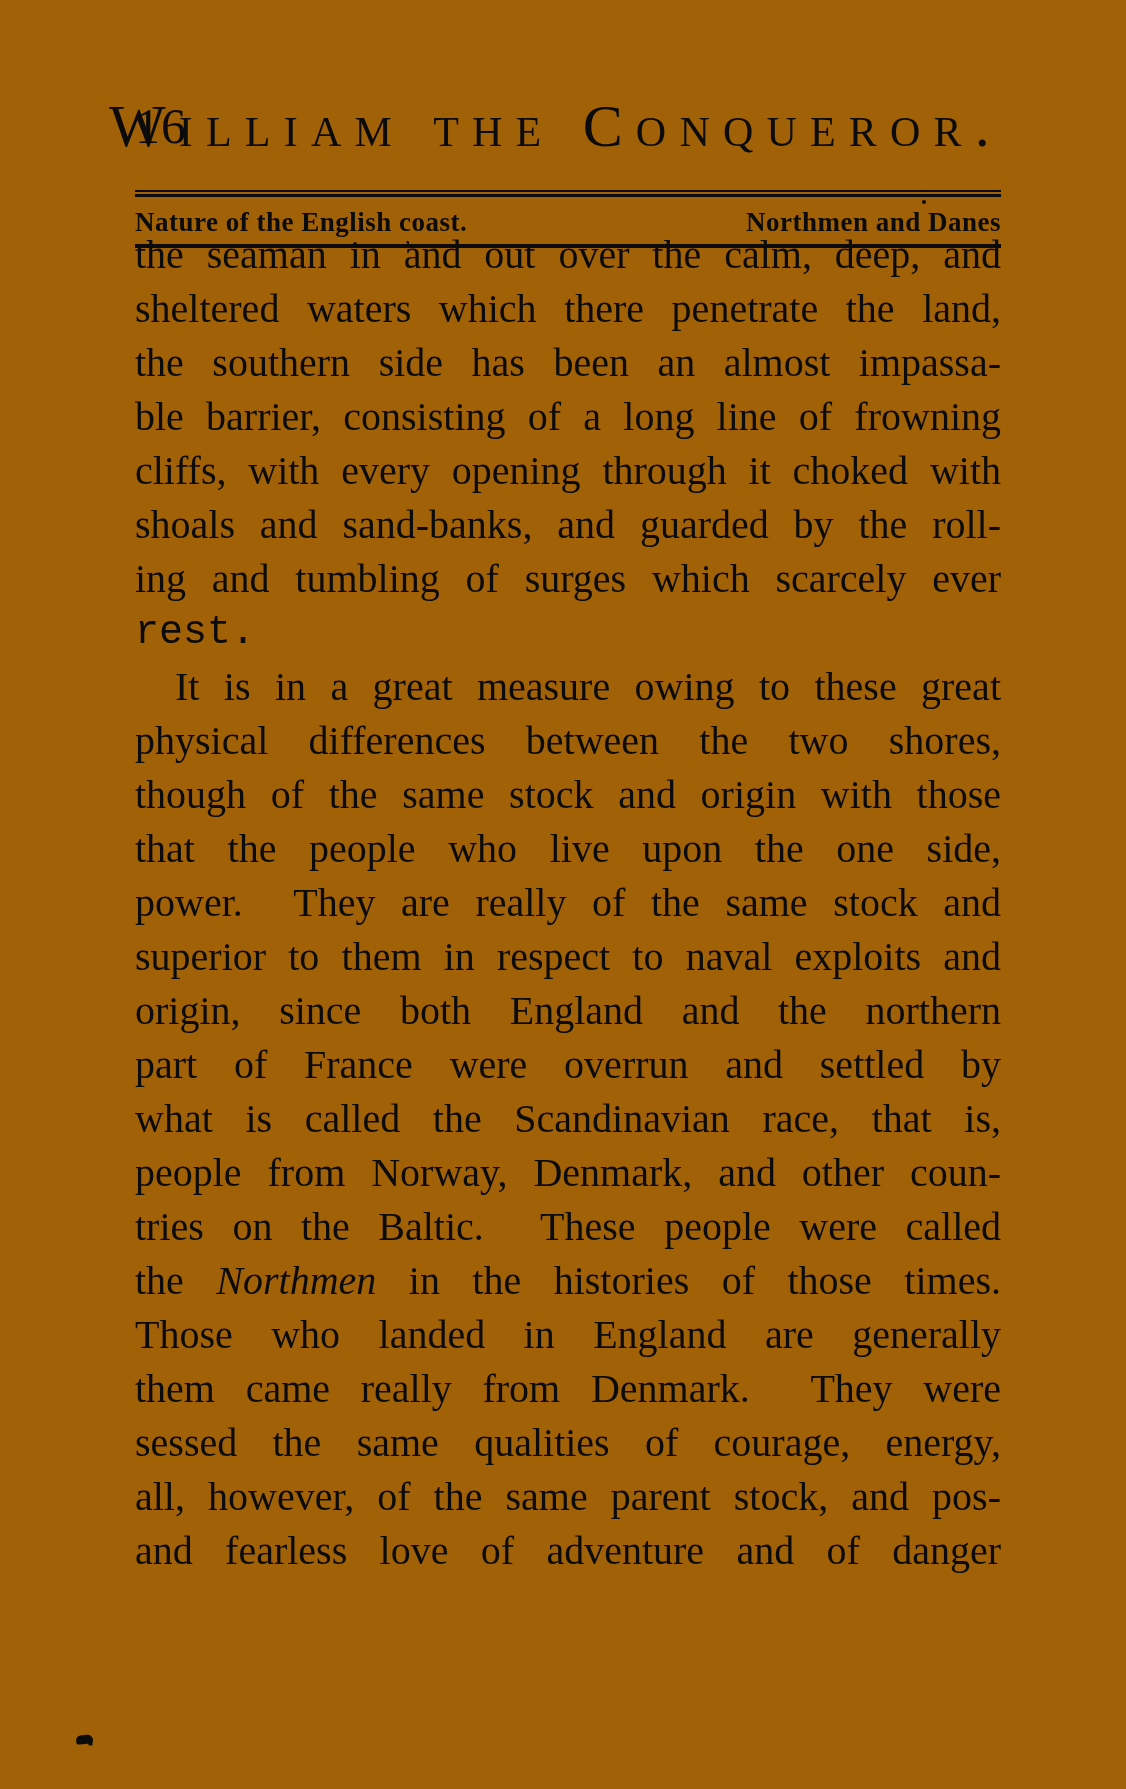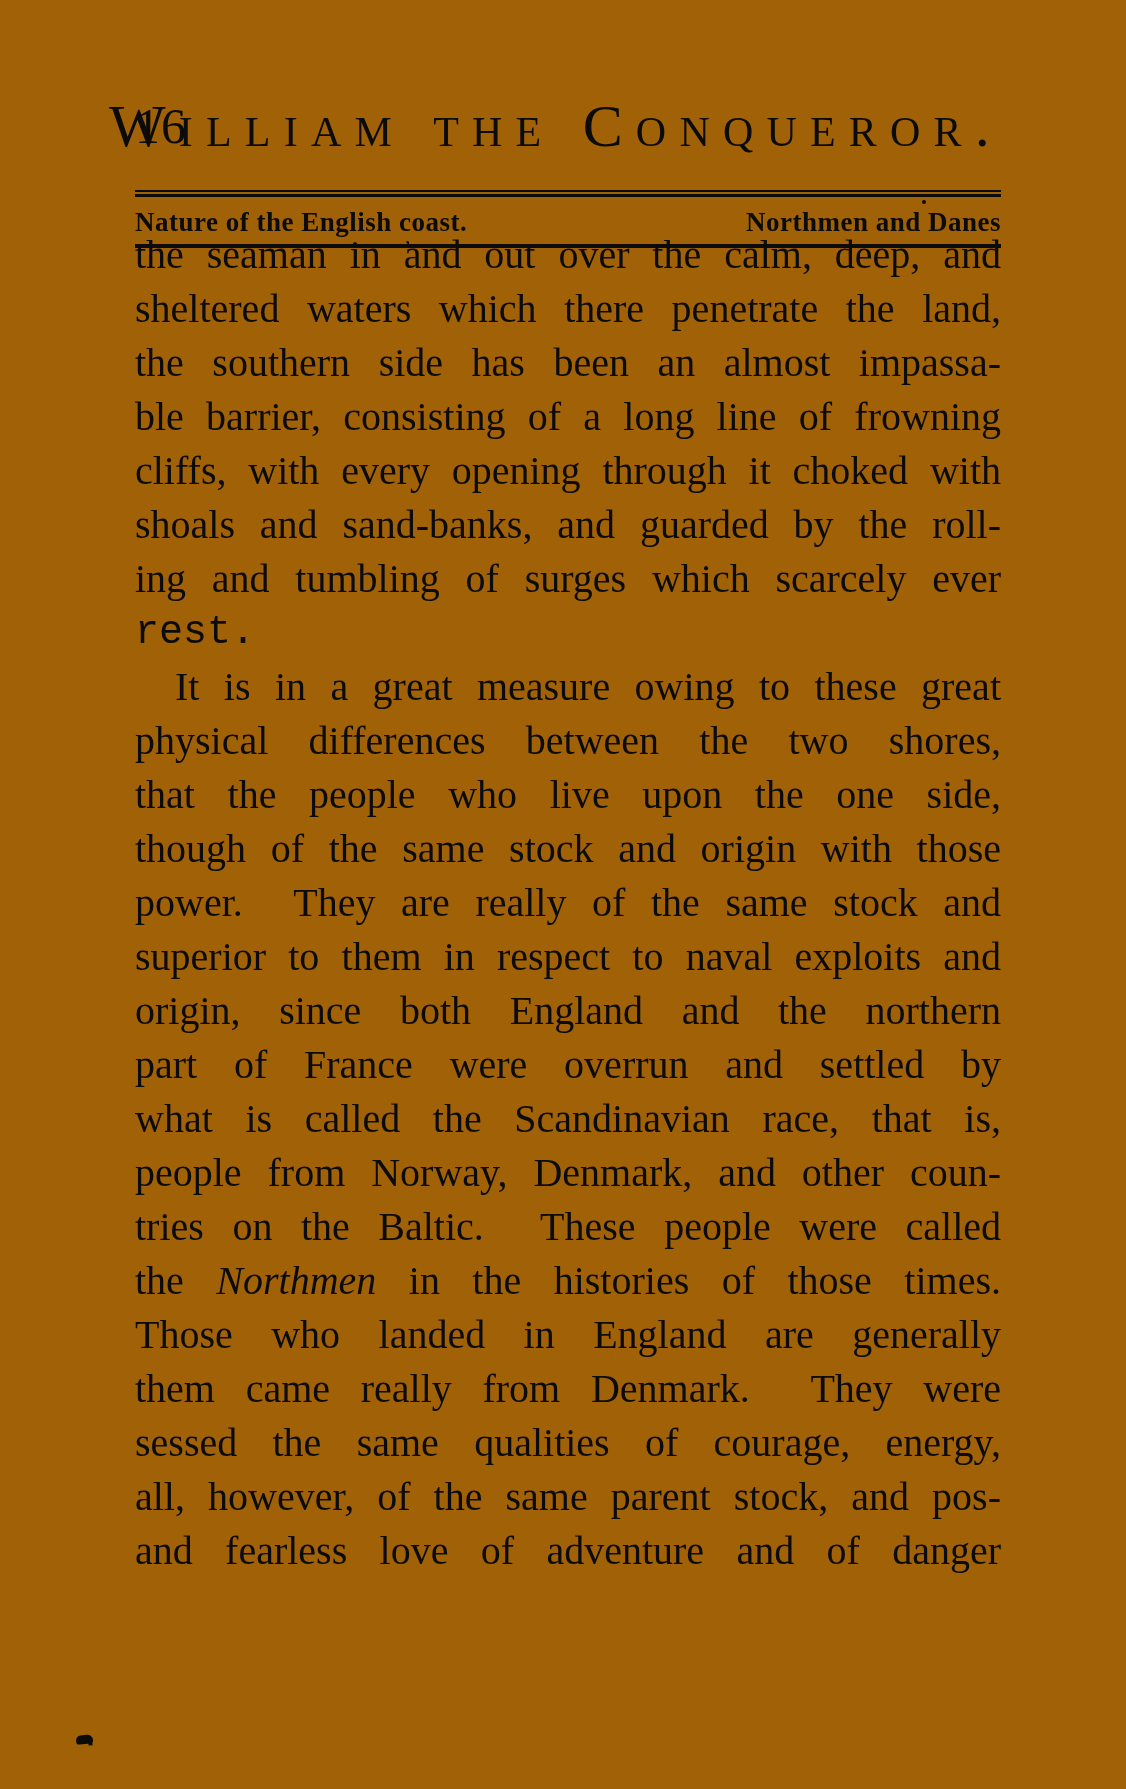--- a/index.html
+++ b/index.html
@@ -143,22 +143,22 @@
       <div class="line"><span>the seaman in and out over the calm, deep, and</span></div>
       <div class="line"><span>sheltered waters which there penetrate the land,</span></div>
       <div class="line"><span>the southern side has been an almost impassa-</span></div>
       <div class="line"><span>ble barrier, consisting of a long line of frowning</span></div>
       <div class="line"><span>cliffs, with every opening through it choked with</span></div>
       <div class="line"><span>shoals and sand-banks, and guarded by the roll-</span></div>
       <div class="line"><span>ing and tumbling of surges which scarcely ever</span></div>
       <div class="line flush"><span>rest.</span></div>
       <div class="line indent"><span>It is in a great measure owing to these great</span></div>
       <div class="line"><span>physical differences between the two shores,</span></div>
+      <div class="line"><span>though of the same stock and origin with those</span></div>
       <div class="line"><span>that the people who live upon the one side,</span></div>
-      <div class="line"><span>though of the same stock and origin with those</span></div>
       <div class="line"><span>power.  They are really of the same stock and</span></div>
       <div class="line"><span>superior to them in respect to naval exploits and</span></div>
       <div class="line"><span>origin, since both England and the northern</span></div>
       <div class="line"><span>part of France were overrun and settled by</span></div>
       <div class="line"><span>what is called the Scandinavian race, that is,</span></div>
       <div class="line"><span>people from Norway, Denmark, and other coun-</span></div>
       <div class="line"><span>tries on the Baltic.  These people were called</span></div>
       <div class="line"><span>the </span><span class="em">Northmen</span><span> in the histories of those times.</span></div>
       <div class="line"><span>Those who landed in England are generally</span></div>
       <div class="line"><span>them came really from Denmark.  They were</span></div>

